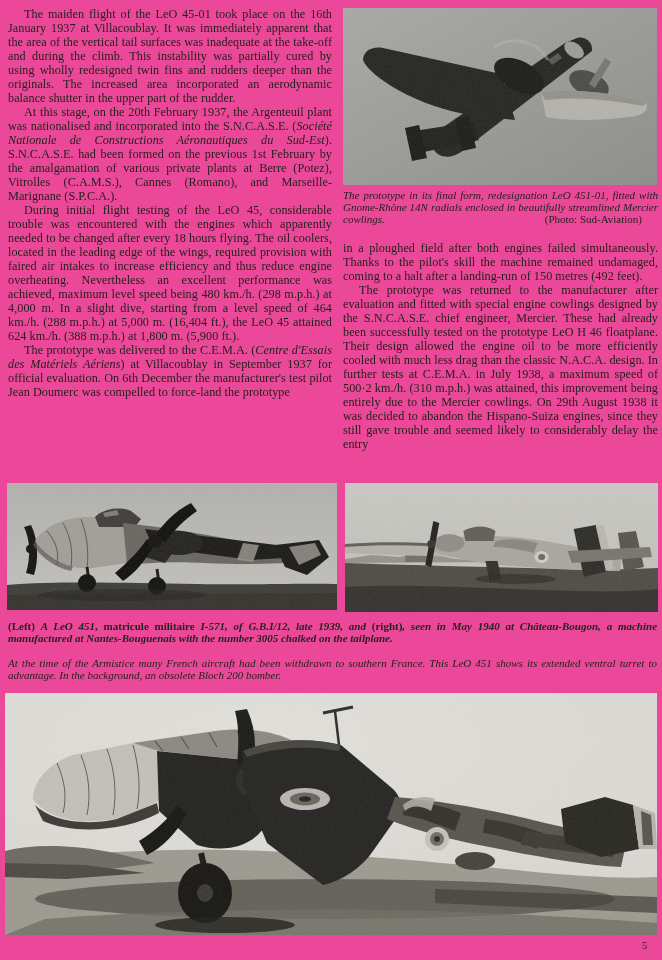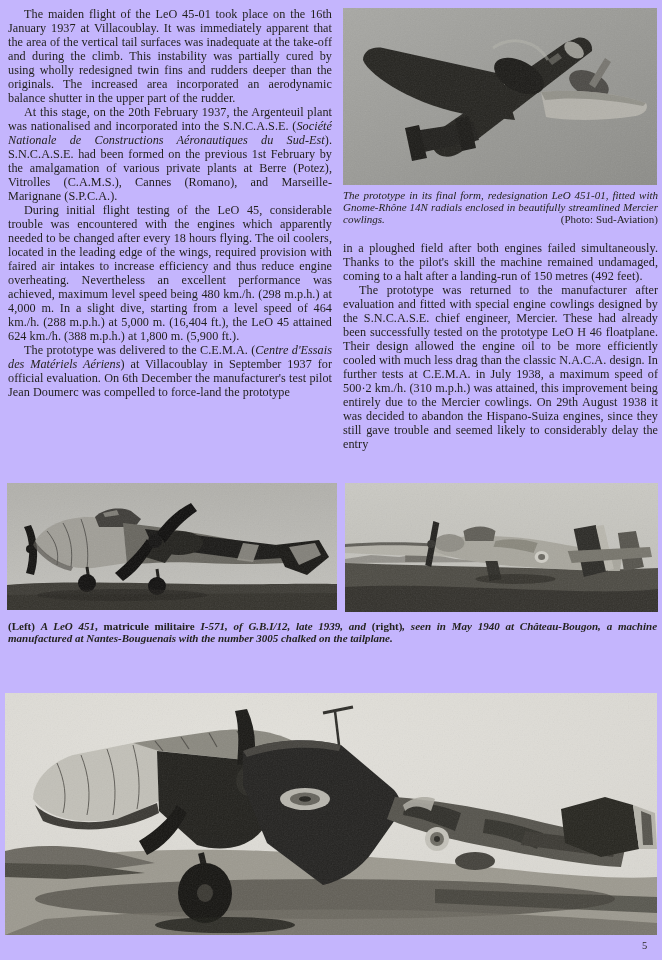--- a/index.html
+++ b/index.html
@@ -4,21 +4,21 @@
 <style>
   html, body {
     margin: 0; padding: 0;
     width: 662px; height: 960px;
     overflow: hidden;
     background: #b9b7b2;
   }
   .page {
     position: relative;
     width: 662px; height: 960px;
-    background: #c4b5fd;
+    background: #ec4899;
     font-family: "Liberation Serif", serif;
     color: #201f1b;
   }
   .col { position: absolute; }
   .col p {
     margin: 0;
     text-indent: 16px;
     text-align: justify;
     font-size: 12.2px;
     line-height: 14px;
@@ -44,21 +44,21 @@
 
   .caption {
     position: absolute;
     font-size: 11px;
     line-height: 12.2px;
     text-align: justify;
     color: #24231f;
   }
   #caption-top { left: 343px; top: 189px; width: 315px; }
   #caption-top .credit {
-    position: absolute; right: 0; bottom: 0;
+    position: absolute; right: 16px; bottom: 0;
     font-style: normal;
   }
   #caption-mid       { left: 8px; top: 620px; width: 649px; font-weight: bold; }
   #caption-armistice { left: 8px; top: 657px; width: 649px; }
 
   .page-number {
     position: absolute;
     left: 642px; top: 940px;
     font-size: 10.5px;
     color: #2a2925;
@@ -212,20 +212,21 @@
       <path d="M222,68 L304,64 L306,74 L226,80 Z" fill="#76746b"></path>
 
       <path d="M140,78 L152,78 L156,96 L144,98 Z" fill="#2e2d28"></path>
       <ellipse cx="170" cy="96" rx="40" ry="5" fill="#26251f" opacity="0.6"></ellipse>
       <rect width="312" height="129" filter="url(#g3)" opacity="0.13"></rect>
     </svg>
   </figure>
 
   <div class="caption" id="caption-mid"><span class="rm">(Left) </span><span class="it">A LeO 451</span><span class="rm">, matricule militaire </span><span class="it">I-571, of G.B.I/12, late 1939, and </span><span class="rm">(right)</span><span class="it">, seen in May 1940 at Château-Bougon, a machine manufactured at Nantes-Bouguenais with the number 3005 chalked on the tailplane.</span></div>
 
+  <div class="caption" id="caption-armistice"><span class="it">At the time of the Armistice many French aircraft had been withdrawn to southern France. This LeO 451 shows its extended ventral turret to advantage. In the background, an obsolete Bloch 200 bomber.</span></div>
 
   <figure class="photo" id="photo-bottom">
     <svg viewBox="0 0 652 242" preserveAspectRatio="none">
       <defs>
         <radialGradient id="sky4" cx="0.4" cy="0.2" r="1.1">
           <stop offset="0" stop-color="#e3e1db"></stop>
           <stop offset="1" stop-color="#d6d4ce"></stop>
         </radialGradient>
         <filter id="g4">
             <feTurbulence type="fractalNoise" baseFrequency="0.8" numOctaves="2" stitchTiles="stitch"></feTurbulence>

